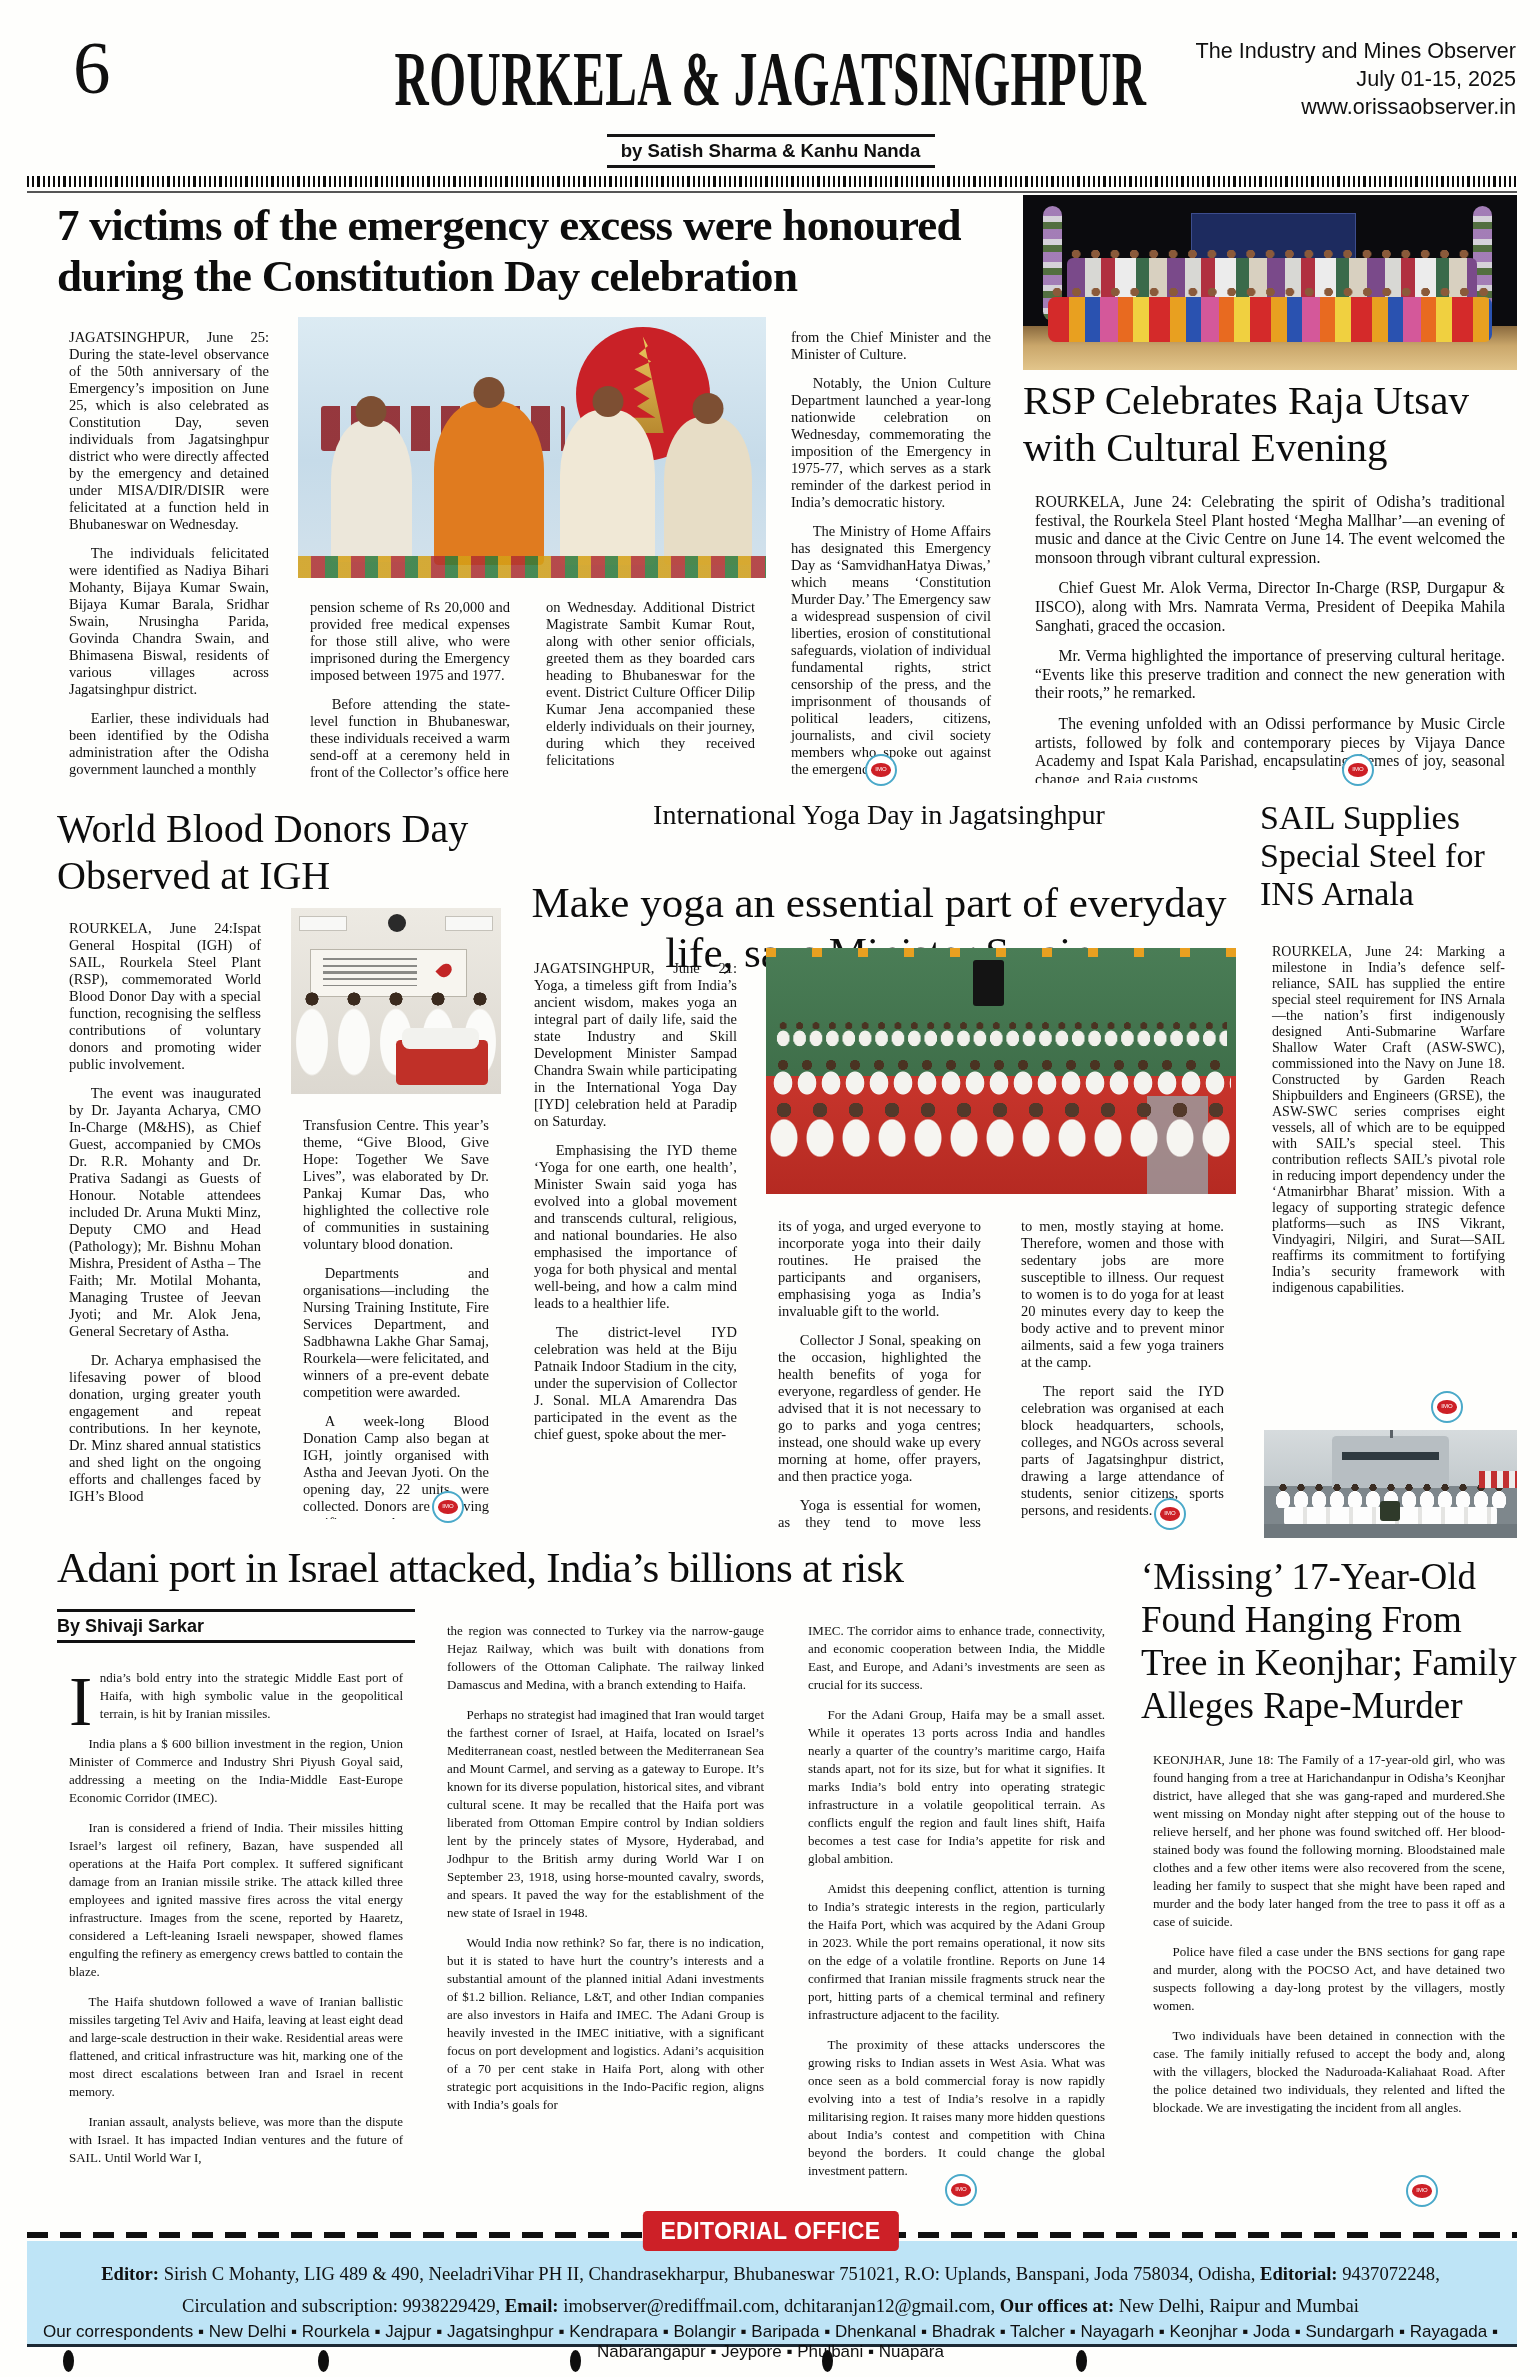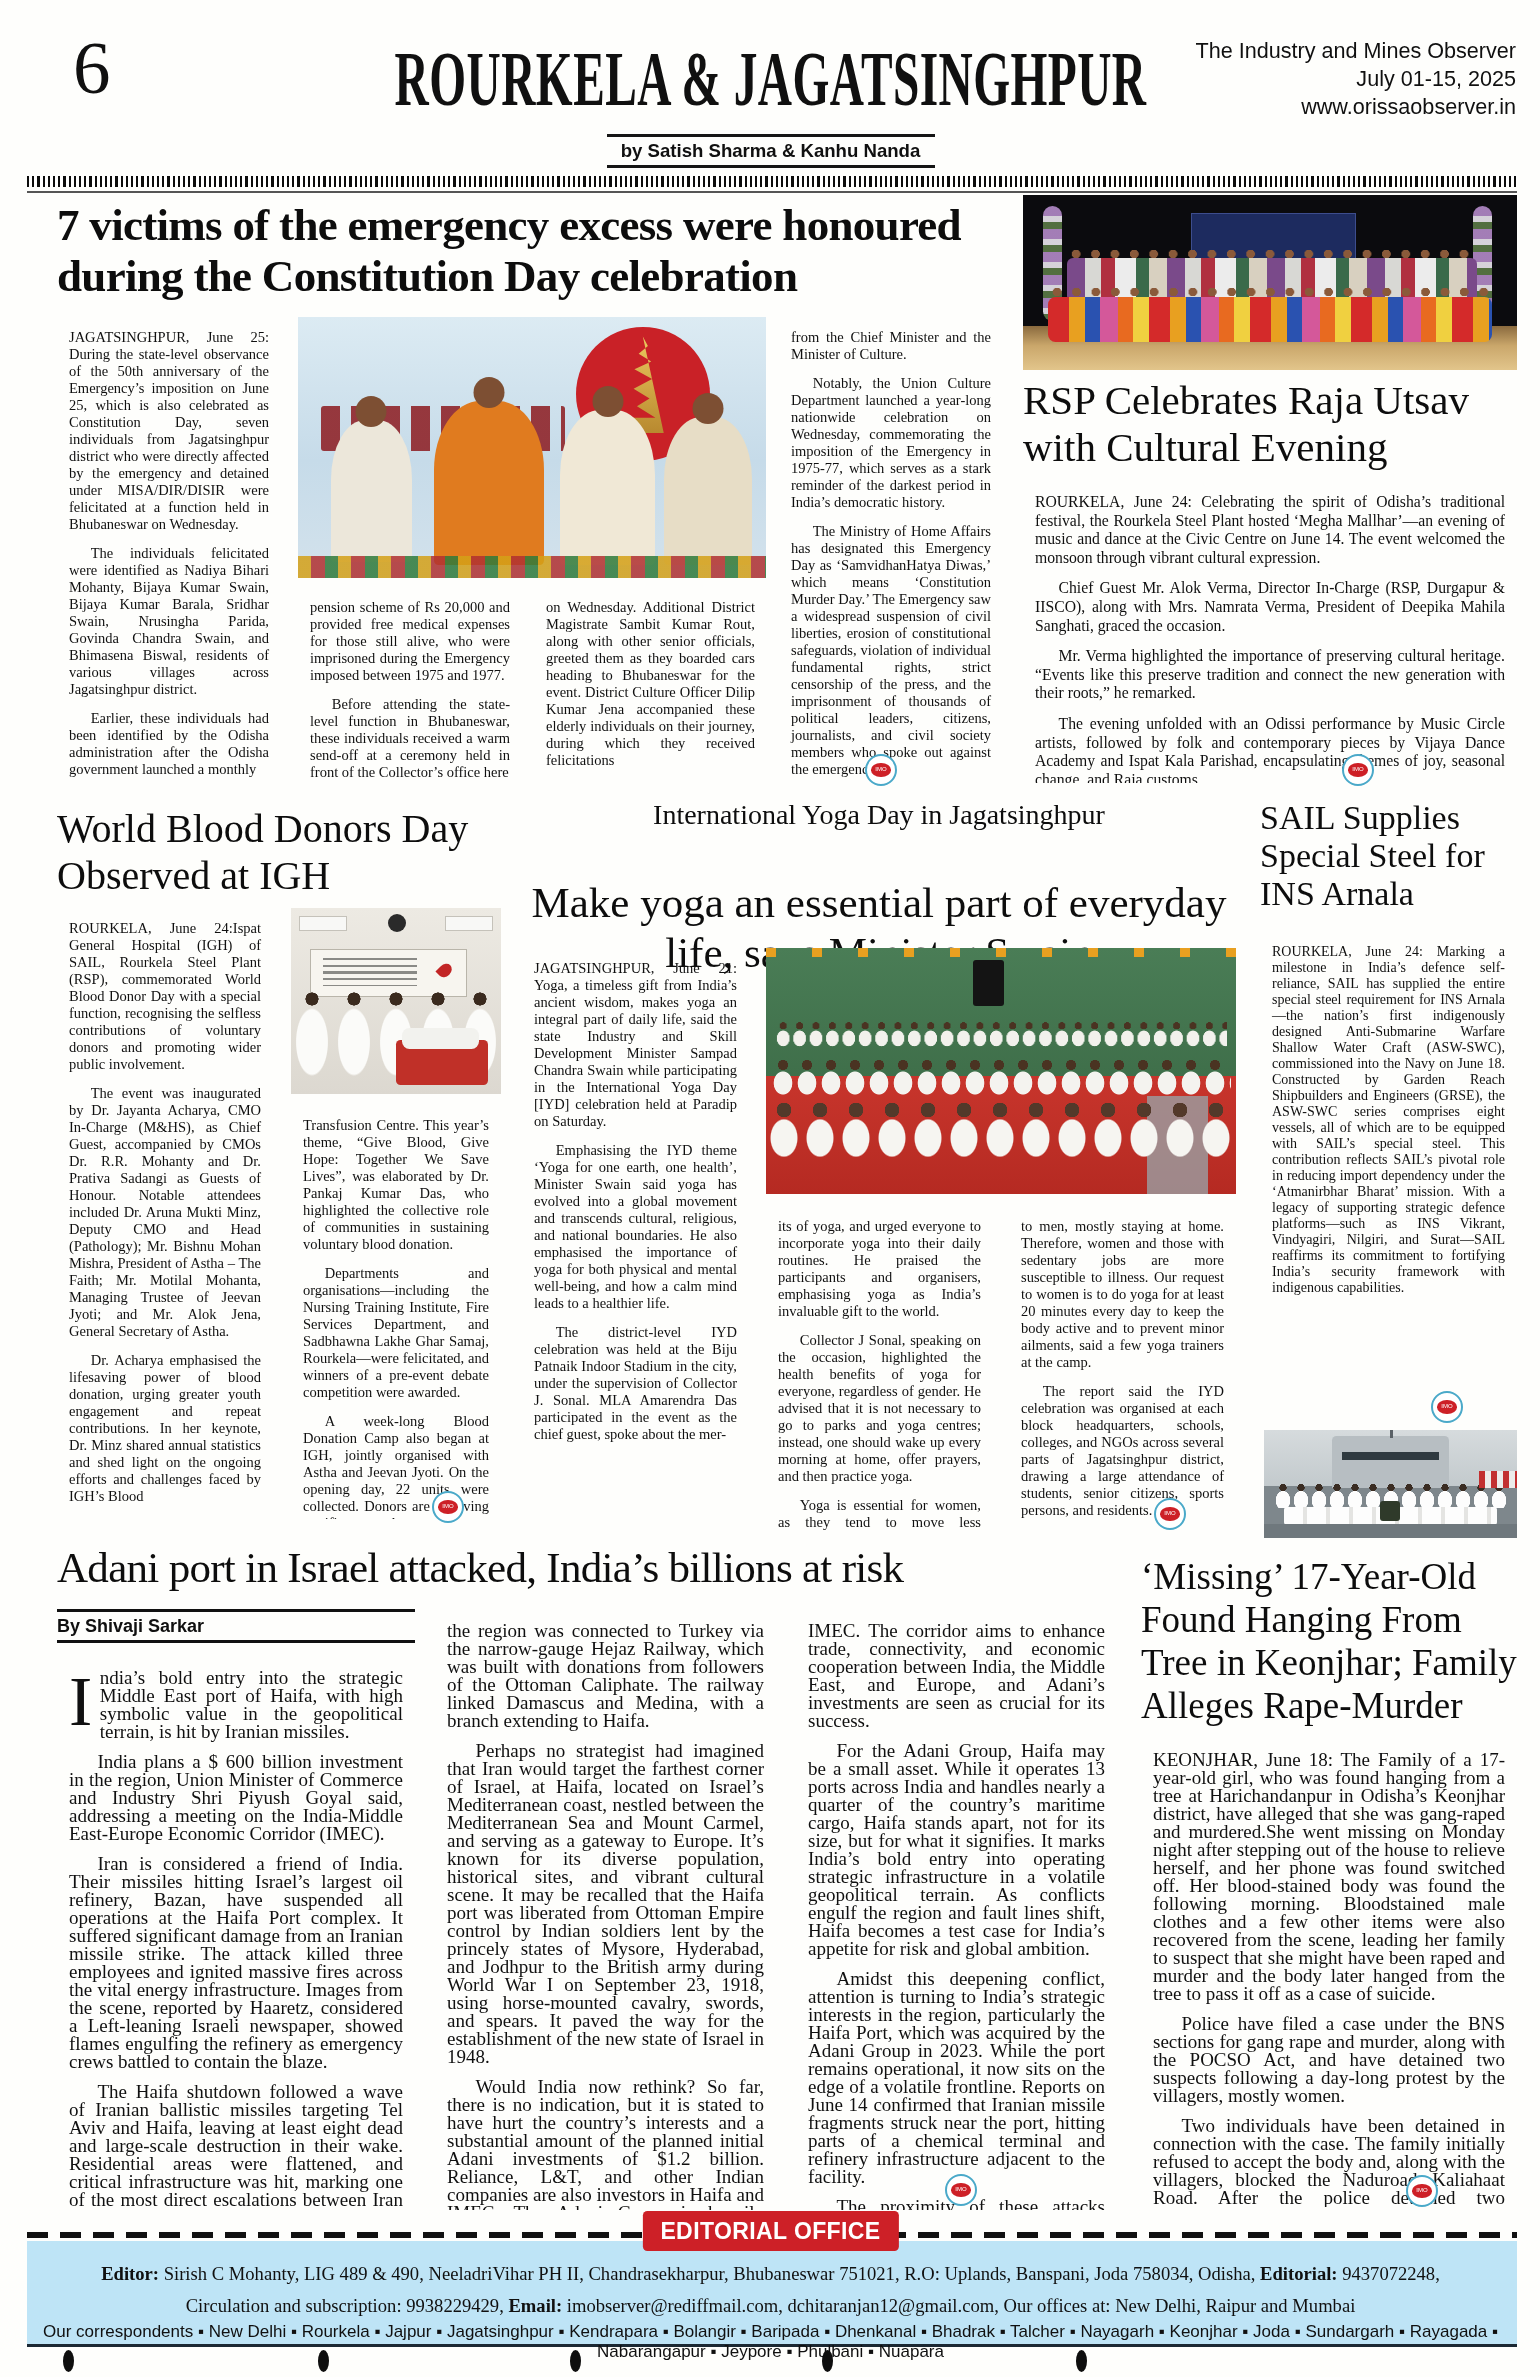--- a/index.html
+++ b/index.html
@@ -21,21 +21,21 @@
   .hl-blood{left:57px;top:805px;width:462px;font-size:40px;line-height:47px;}
   .kicker-yoga{left:522px;top:798px;width:714px;font-size:28px;line-height:33px;text-align:center;}
   .hl-yoga{left:522px;top:835px;width:714px;font-size:43px;line-height:50px;text-align:center;margin-top:43px;}
   .hl-sail{left:1260px;top:799px;width:261px;font-size:34px;line-height:38px;}
   .hl-adani{left:57px;top:1543px;width:1074px;font-size:43px;line-height:49px;letter-spacing:-0.7px;}
   .hl-missing{left:1141px;top:1555px;width:379px;font-size:37px;line-height:43px;}
 
   .body-col{position:absolute;font-size:14.5px;line-height:17px;text-align:justify;overflow:hidden;}
   .fs-rsp{font-size:15.7px;line-height:18.6px;}
   .fs-sail{font-size:14px;line-height:16px;}
-  .fs-wide{font-size:19px;line-height:18px;}
+  .fs-wide{font-size:13px;line-height:18px;}
   .para{margin:12px;text-indent:1.5em;}
   .para.first{text-indent:0;}
   .dropcap .para.first::first-letter{float:left;font-size:70px;line-height:54px;padding:6px 7.5px 0 0;}
 
   .byline-box{position:absolute;left:57px;top:1609px;width:358px;border-top:3px solid #111;border-bottom:3px solid #111;font-family:"Liberation Sans",sans-serif;font-weight:bold;font-size:18px;padding:3.7px 0;}
 
   
   .imo{position:absolute;width:28px;height:28px;border-radius:50%;border:2.2px solid #4aa9c9;background:#fff;display:flex;align-items:center;justify-content:center;}
   .imo i{display:block;width:19.4px;height:13.4px;border-radius:50%;background:#cd2027;color:#fff;font-style:normal;font-family:"Liberation Sans",sans-serif;font-size:6px;line-height:13.4px;text-align:center;}
 
@@ -273,21 +273,21 @@
       <p class="para">Two individuals have been detained in connection with the case. The family initially refused to accept the body and, along with the villagers, blocked the Naduroada-Kaliahaat Road. After the police detained two individuals, they relented and lifted the blockade. We are investigating the incident from all angles.</p>
     </div>
   <span class="imo" style="left:1406px;top:2175px;">
       <i>IMO</i>
     </span>
 
   <div class="foot-dash"></div>
   <div class="foot-badge">EDITORIAL OFFICE</div>
   <div class="foot-box"></div>
   <div class="foot-line l1"><span style="font-weight: bold;">Editor: </span><span>Sirish C Mohanty, LIG 489 &amp; 490, NeeladriVihar PH II, Chandrasekharpur, Bhubaneswar 751021, R.O: Uplands, Banspani, Joda 758034, Odisha, </span><span style="font-weight: bold;">Editorial: </span><span>9437072248,</span></div>
-  <div class="foot-line l2"><span>Circulation and subscription: 9938229429, </span><span style="font-weight: bold;">Email: </span><span>imobserver@rediffmail.com, dchitaranjan12@gmail.com, </span><span style="font-weight: normal;">Our offices at: </span><span>New Delhi, Raipur and Mumbai</span></div>
+  <div class="foot-line l2"><span>Circulation and subscription: 9938229429, </span><span style="font-weight: bold;">Email: </span><span>imobserver@rediffmail.com, dchitaranjan12@gmail.com, </span><span style="font-weight: bold;">Our offices at: </span><span>New Delhi, Raipur and Mumbai</span></div>
   <div class="foot-corr">Our correspondents ▪ New Delhi ▪ Rourkela ▪ Jajpur ▪ Jagatsinghpur ▪ Kendrapara ▪ Bolangir ▪ Baripada ▪ Dhenkanal ▪ Bhadrak ▪ Talcher ▪ Nayagarh ▪ Keonjhar ▪ Joda ▪ Sundargarh ▪ Rayagada ▪ Nabarangapur ▪ Jeypore ▪ Phulbani ▪ Nuapara</div>
 
   <div class="dot" style="left:63px;"></div>
   <div class="dot" style="left:318px;"></div>
   <div class="dot" style="left:570px;"></div>
   <div class="dot" style="left:822px;"></div>
   <div class="dot" style="left:1076px;"></div>
 
 </div>
 

